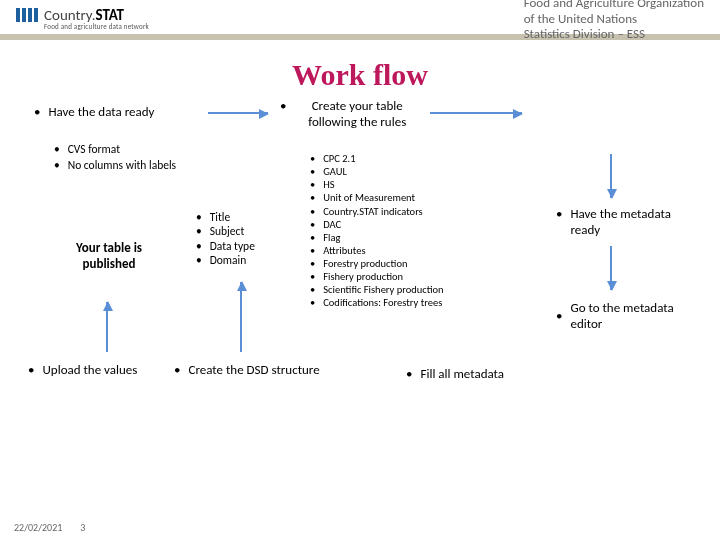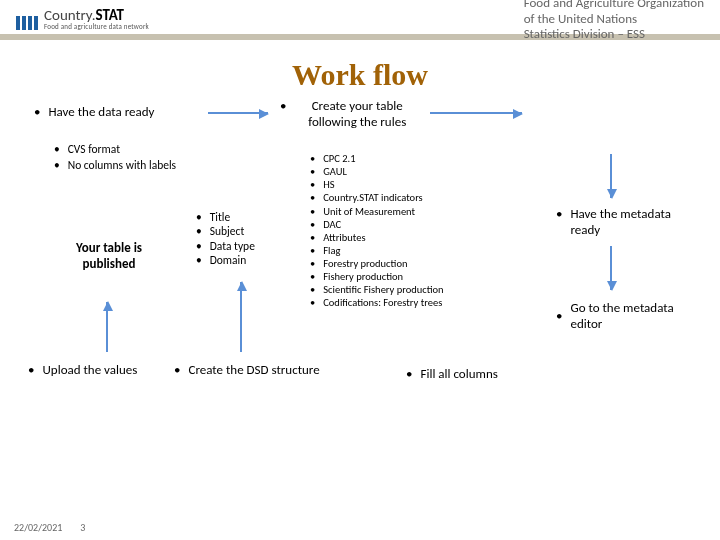--- a/index.html
+++ b/index.html
@@ -6,36 +6,36 @@
   body {
     width: 720px; height: 540px;
     font-family: "Segoe UI", Calibri, Arial, sans-serif;
     background: #fff; color: #000; position: relative;
     overflow: hidden;
   }
   .header {
     display: flex; justify-content: space-between; align-items: center;
     padding: 6px 16px 3px 16px; height: 34px;
   }
-  .brand-left { display: flex; align-items: flex-end; gap: 6px; }
+  .brand-left { display: flex; align-items: flex-start; gap: 6px; }
   .bars { display: flex; gap: 2px; align-items: flex-end; }
   .bars span { width: 4px; background: #1e5fa0; display: inline-block; }
   .bars span:nth-child(1){height:14px}
   .bars span:nth-child(2){height:14px}
   .bars span:nth-child(3){height:14px}
   .bars span:nth-child(4){height:14px}
   .brand-text { line-height: 1; }
   .brand-main { font-size: 15px; font-weight: 400; color: #444; }
   .brand-main b { color:#000; }
   .brand-sub { font-size: 7px; color: #555; letter-spacing: .2px; }
   .brand-right { text-align: left; font-size: 13px; color: #666; line-height: 1.2; }
   .hr { height: 6px; background: #c7c1b0; width: 100%; }
   .title {
     text-align: center; font-family: Georgia, "Times New Roman", serif;
-    font-weight: bold; color: #a16207; font-size: 30px; margin: 18px 0 12px;
+    font-weight: bold; color: #be185d; font-size: 30px; margin: 18px 0 12px;
   }
   .canvas { position: relative; width: 100%; height: 430px; }
   .node { position: absolute; font-size: 13px; line-height: 1.25; }
   .bul { display: flex; }
   .bul::before { content: "•"; margin-right: 8px; }
   .sub { font-size: 11.5px; }
   .tiny { font-size: 10.5px; }
   .bold { font-weight: 600; }
   .arrow { position: absolute; }
   .arrow-h {
@@ -116,33 +116,33 @@
     <div class="bul">
         <span>CPC 2.1</span>
       </div>
     <div class="bul">
         <span>GAUL</span>
       </div>
     <div class="bul">
         <span>HS</span>
       </div>
     <div class="bul">
+        <span>Unit of Measurement</span>
+      </div>
+    <div class="bul">
         <span>Country.STAT indicators</span>
       </div>
     <div class="bul">
-        <span>Unit of Measurement</span>
-      </div>
-    <div class="bul">
         <span>DAC</span>
       </div>
     <div class="bul">
+        <span>Flag</span>
+      </div>
+    <div class="bul">
         <span>Attributes</span>
-      </div>
-    <div class="bul">
-        <span>Flag</span>
       </div>
     <div class="bul">
         <span>Forestry production</span>
       </div>
     <div class="bul">
         <span>Fishery production</span>
       </div>
     <div class="bul">
         <span>Scientific Fishery production</span>
       </div>
@@ -155,21 +155,21 @@
       <span>Have the metadata ready</span>
     </div>
 
   <div class="arrow arrow-v down" style="left:610px; top:142px; height:44px;"></div>
 
   <div class="node bul" style="left:556px; top:196px; width:140px;align-items:center;">
       <span>Go to the metadata editor</span>
     </div>
 
   <div class="node bul" style="left:406px; top:262px; width:120px;">
-      <span>Fill all columns</span>
+      <span>Fill all metadata</span>
     </div>
 
   <div class="node bul" style="left:174px; top:258px; width:150px; text-align:center;">
       <span>Create the DSD structure</span>
     </div>
 
   <div class="node sub" style="left:196px; top:106px;">
     <div class="bul">
         <span>Title</span>
       </div>

